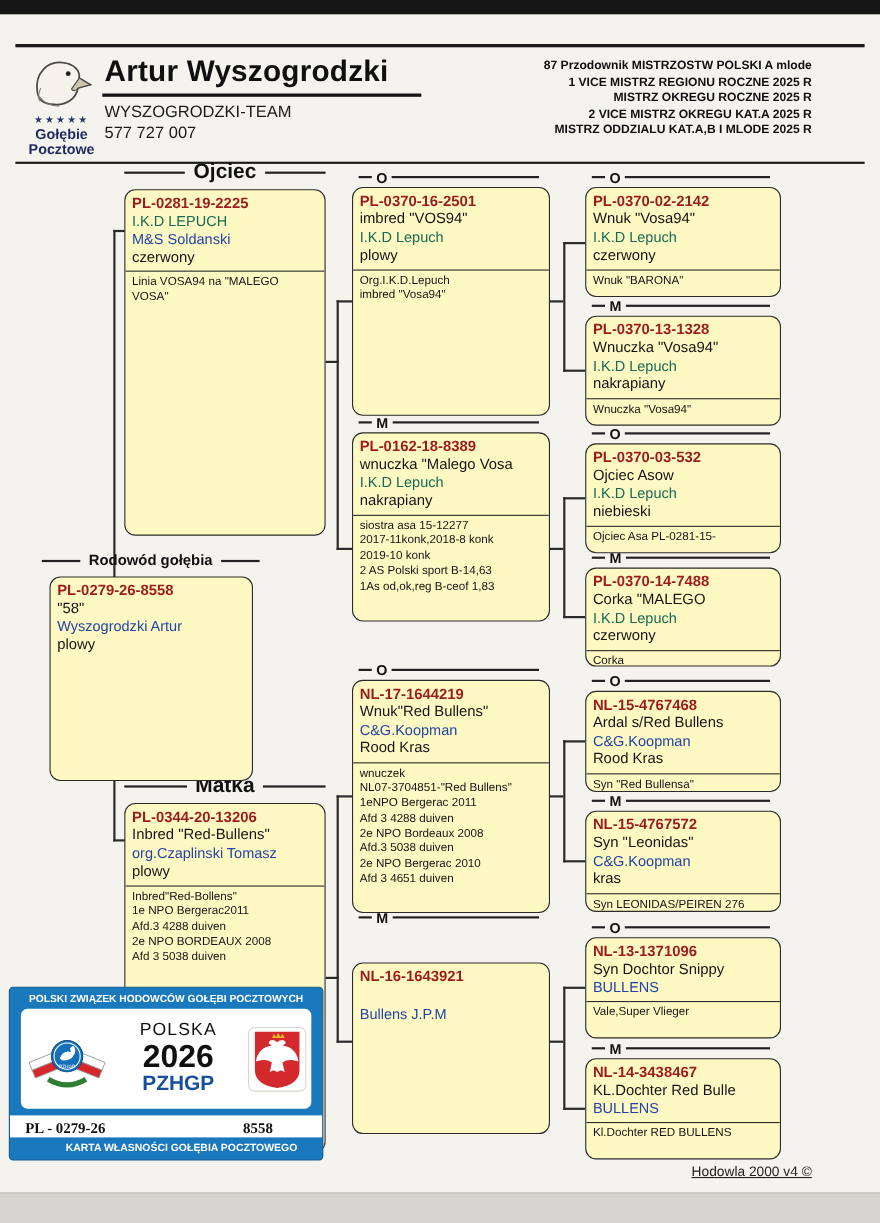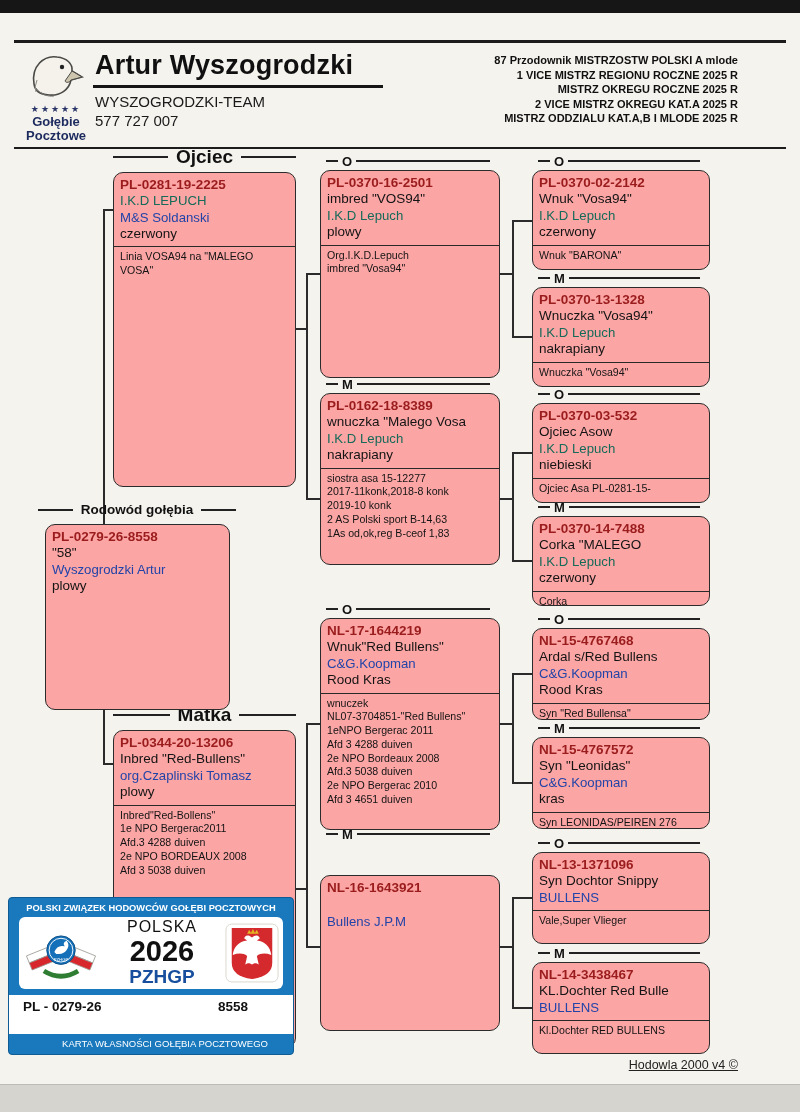--- a/index.html
+++ b/index.html
@@ -15,21 +15,21 @@
   
   .h-name{left:93px;top:50px;font-size:27px;font-weight:bold;color:#101010;
           border-bottom:3px solid #151515;padding:0 30px 4px 2px;letter-spacing:0.2px;}
   .h-team{left:95px;top:93px;font-size:15px;}
   .h-phone{left:95px;top:112px;font-size:15px;}
   .h-ach{left:380px;top:53px;width:358px;text-align:right;font-size:11px;font-weight:bold;line-height:14.6px;color:#101010;}
   .logo-stars{left:20px;top:104px;width:72px;text-align:center;font-size:9px;letter-spacing:2px;color:#2a3568;}
   .logo-t1{left:20px;top:114px;width:72px;text-align:center;font-size:13px;font-weight:bold;color:#1c2a5e;}
   .logo-t2{left:20px;top:128px;width:72px;text-align:center;font-size:13px;font-weight:bold;color:#1c2a5e;}
   
-  .pbox{position:absolute;background:#fca5a5;border:1.6px solid #2b2b2b;border-radius:10px;
+  .pbox{position:absolute;background:#fef9c3;border:1.6px solid #2b2b2b;border-radius:10px;
         padding:4px 6px;box-sizing:border-box;overflow:hidden;line-height:1.22;}
   .bl{white-space:pre-wrap;}
   .bl.ring{color:#9a1c1c;font-weight:bold;font-size:13.5px;}
   .bl.txt{font-size:13.5px;color:#141414;}
   .bl.teal{font-size:13.2px;color:#156a58;}
   .bl.blue{font-size:13.2px;color:#2244a8;}
   .bl.note{font-size:10.6px;line-height:1.3;color:#141414;}
   .bl.rule{border-top:1.5px solid #2a2a2a;margin:4px -6px 3px;height:0;}
   .bl.gap{height:18px;}
   
@@ -44,23 +44,23 @@
   
   .card{left:8px;top:897px;width:286px;height:158px;background:#1a79bd;border:1px solid #0f5c94;
         border-radius:4px;display:flex;flex-direction:column;overflow:hidden;z-index:5;box-sizing:border-box;}
   .card-org{color:#fff;font-size:9.3px;font-weight:bold;text-align:center;padding:5px 2px 4px;}
   .card-body{flex:1;margin:0 10px;background:#fff;border-radius:6px;display:flex;align-items:center;
              justify-content:space-between;padding:2px 4px;}
   .card-text{flex:1;text-align:center;line-height:1.05;}
   .card-country{font-size:16px;color:#111;letter-spacing:1px;}
   .card-year{font-size:29px;font-weight:bold;color:#101010;}
   .card-assoc{font-size:19px;font-weight:bold;color:#174f9e;}
-  .card-id{background:#fff;margin-top:6px;padding:4px 45px 20px 14px;display:flex;
-           justify-content:space-between;font-weight:bold;font-size:13.5px;color:#111;}
-  .card-caption{color:#fff;font-size:9.5px;font-weight:normal;text-align:center;padding:4px 0 5px;margin-left:28px;}
+  .card-id{background:#fff;margin-top:6px;padding:4px 45px 0 14px;display:flex;
+           justify-content:space-between;font-weight:bold;font-size:13.5px;color:#111;font-family:Liberation Serif, serif;}
+  .card-caption{color:#fff;font-size:9.5px;font-weight:bold;text-align:center;padding:4px 0 5px;margin-left:28px;}
   .credit{left:560px;top:1058px;width:178px;text-align:right;font-size:12.5px;color:#222;text-decoration:underline;}
 </style>
 </head>
 <body>
 
 <div class="abs topbar"></div>
 <div class="abs botedge"></div>
 
 <div class="hrule" style="left:14px;top:40px;width:772px;height:3px;"></div>
 <div class="hrule" style="left:14px;top:147px;width:772px;height:2px;"></div>

